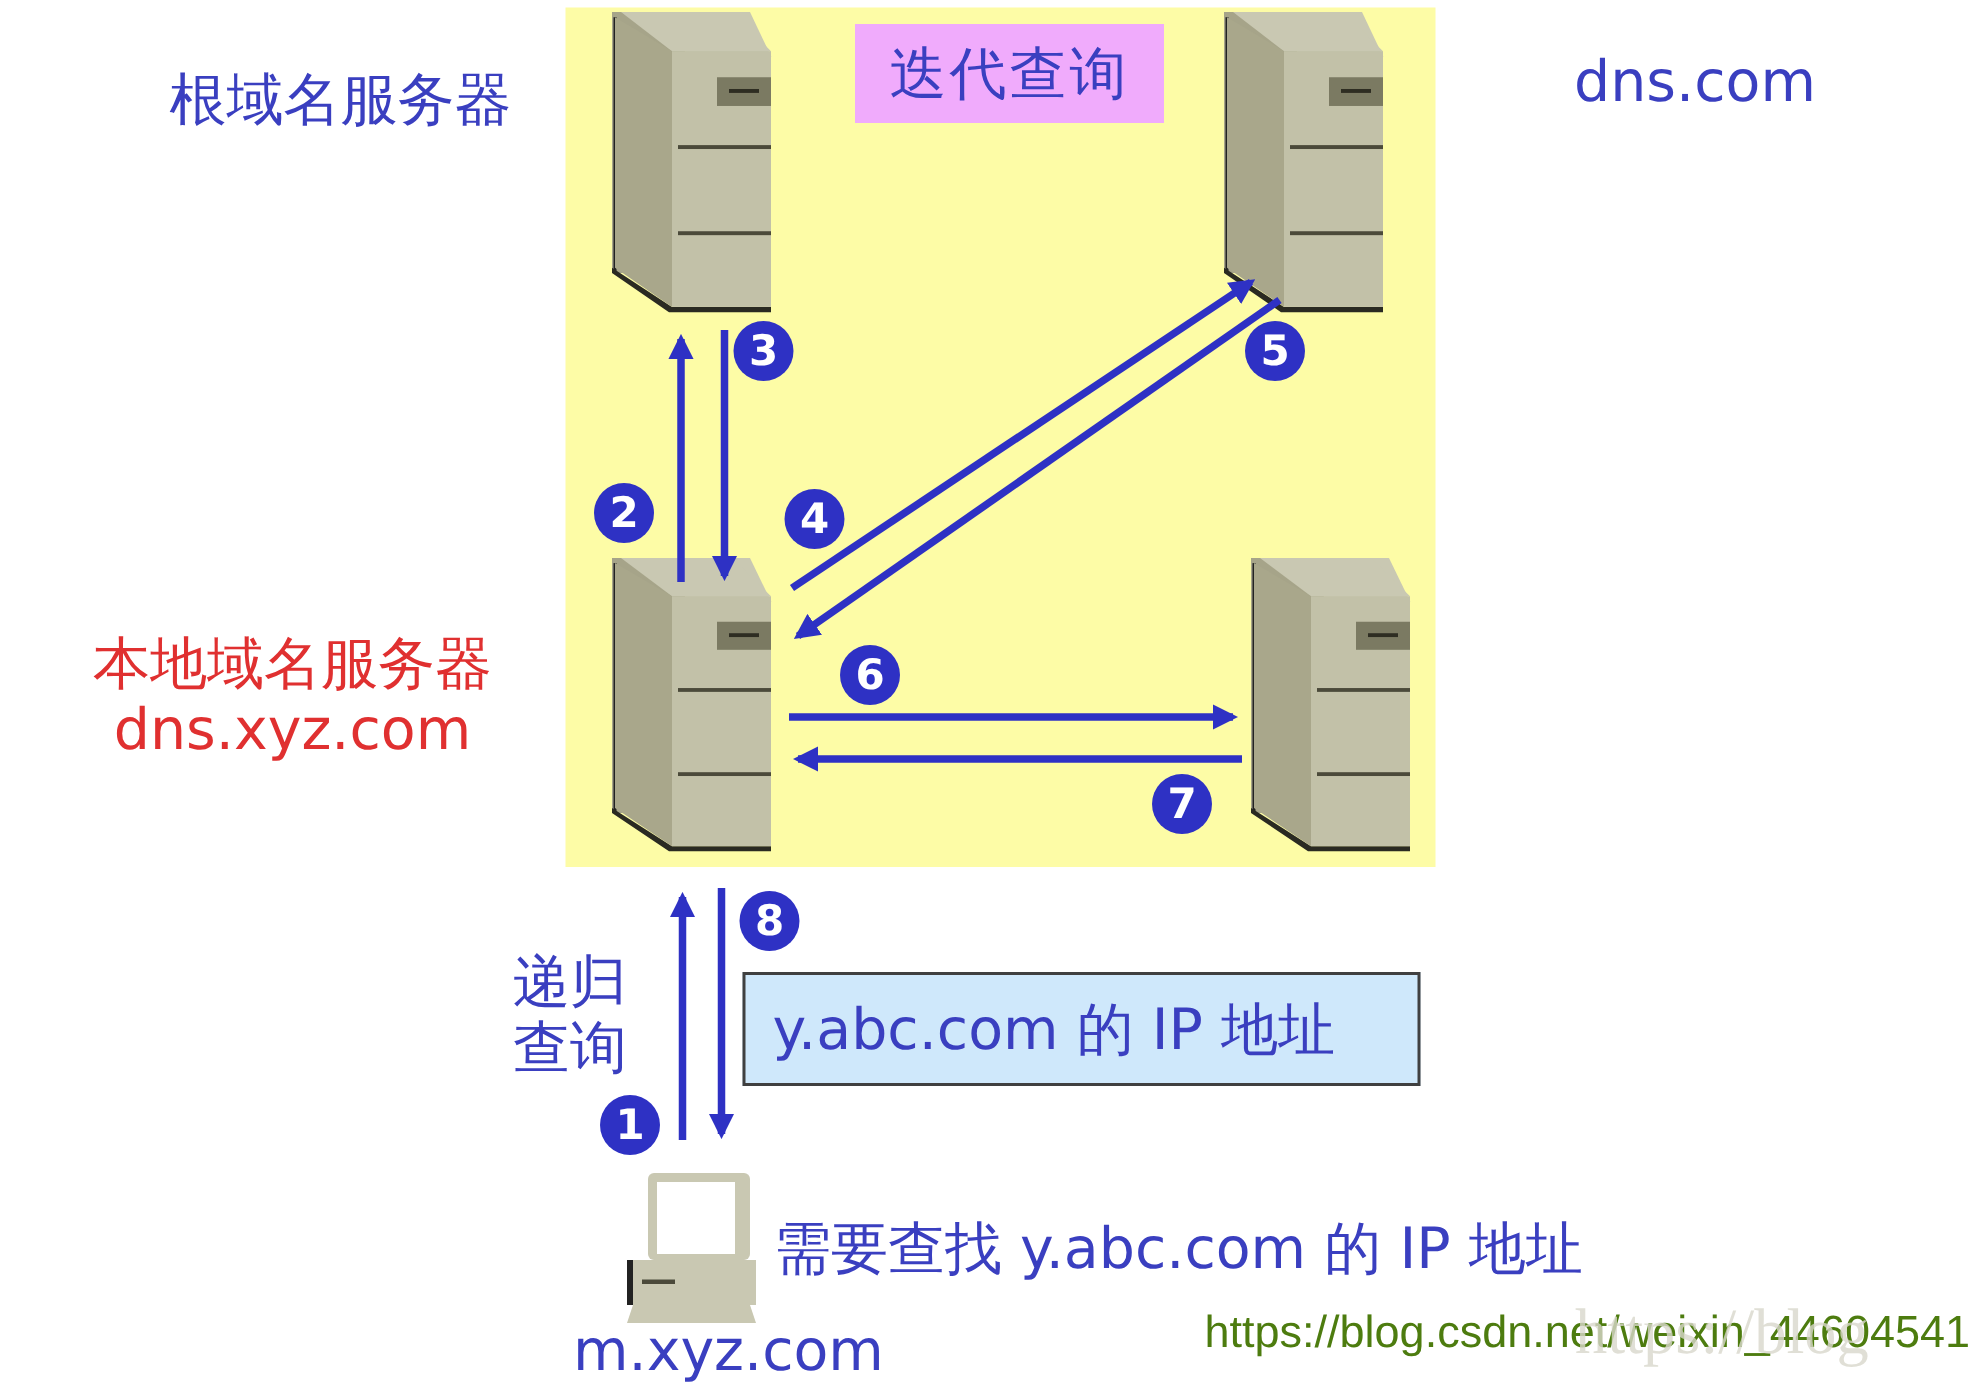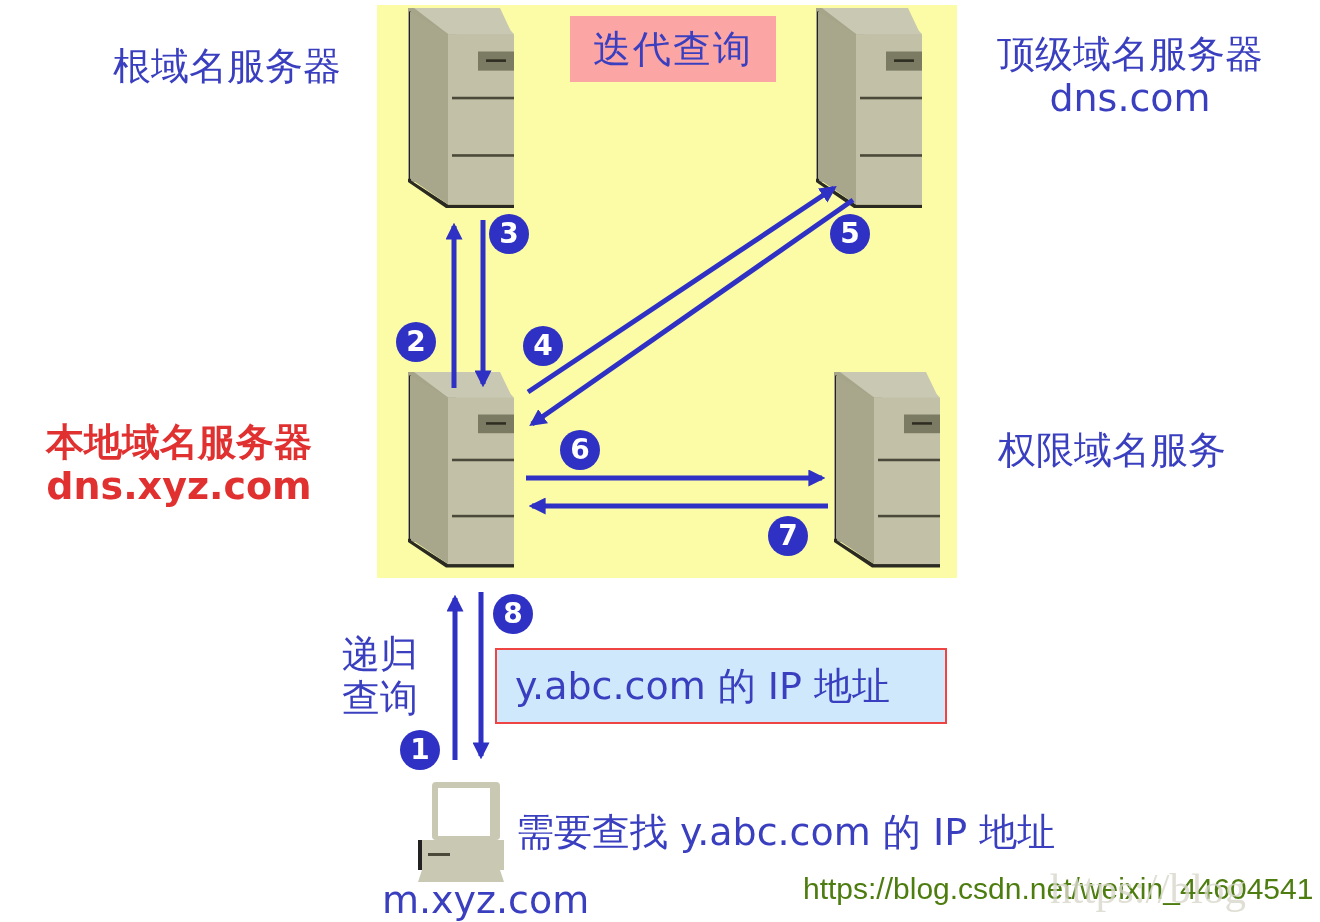--- a/index.html
+++ b/index.html
@@ -1,26 +1,26 @@
 <!DOCTYPE html>
 <html><head>
 <meta charset="utf-8">
 <style>
   html, body { margin: 0; padding: 0; background: #ffffff; }
   body { width: 1320px; height: 922px; position: relative; overflow: hidden;
          font-family: "DejaVu Sans", "Liberation Sans", sans-serif; }
   .yellow-panel { position: absolute; left: 377px; top: 5px; width: 580px; height: 573px; background: #fdfca6; }
-  .title-box { position: absolute; left: 570px; top: 16px; width: 206px; height: 66px; background: #fca5a5;
+  .title-box { position: absolute; left: 570px; top: 16px; width: 206px; height: 66px; background: #f0abfc;
                color: #3a3fc0; font-size: 38px; line-height: 66px; text-align: center; letter-spacing: 2px; }
   .label { position: absolute; color: #3a3fc0; font-size: 38px; line-height: 44px; white-space: nowrap; }
   .label.red { color: #e03030; }
   .label.center { text-align: center; }
   .diagram-svg { position: absolute; left: 0; top: 0; width: 1320px; height: 922px; pointer-events: none; }
   .answer-box { position: absolute; left: 495px; top: 648px; width: 452px; height: 76px;
-                background: #cfe8fb; border: 2px solid #ef4444; box-sizing: border-box;
+                background: #cfe8fb; border: 2px solid #404040; box-sizing: border-box;
                 color: #3a3fc0; font-size: 38px; line-height: 72px; padding-left: 18px; white-space: nowrap; }
   .watermark { position: absolute; left: 803px; top: 872px; color: #4d7c0f; font-size: 30px;
                font-family: "Liberation Sans", sans-serif; white-space: nowrap; }
   .watermark2 { position: absolute; left: 1050px; top: 864px; color: #d9d8cc; font-size: 43px;
                 font-family: "Liberation Serif", serif; white-space: nowrap; opacity: 0.8; }
   .step-badge { position: absolute; width: 40px; height: 40px; border-radius: 50%; background: #2e31c4;
                 color: #ffffff; font-weight: bold; font-size: 28px; line-height: 40px; text-align: center;
                 font-family: "DejaVu Sans", sans-serif; }
 </style>
 </head>
@@ -96,31 +96,29 @@
 <div class="step-badge" style="left:489px;top:214px;">3</div>
 <div class="step-badge" style="left:523px;top:326px;">4</div>
 <div class="step-badge" style="left:830px;top:214px;">5</div>
 <div class="step-badge" style="left:560px;top:430px;">6</div>
 <div class="step-badge" style="left:768px;top:516px;">7</div>
 <div class="step-badge" style="left:493px;top:594px;">8</div>
 
 <div class="label" style="left:113px;top:44px;">根域名服务器</div>
 
 <div class="label center" style="left:980px;top:32px;width:300px;">
-  <div>顶级域名服务器</div>
   <div>dns.com</div>
 </div>
 
-<div class="label red center" style="left:28px;top:420px;width:302px;font-weight:bold;">
+<div class="label red center" style="left:44px;top:420px;width:302px;">
   <div>本地域名服务器</div>
   <div>dns.xyz.com</div>
 </div>
 
 <div class="label center" style="left:982px;top:428px;width:260px;">
-  <div>权限域名服务</div>
 </div>
 
 <div class="label" style="left:342px;top:632px;">
   <div>递归</div>
   <div>查询</div>
 </div>
 
 <div class="answer-box">y.abc.com 的 IP 地址</div>
 
 <div class="label" style="left:516px;top:810px;">需要查找 y.abc.com 的 IP 地址</div>

